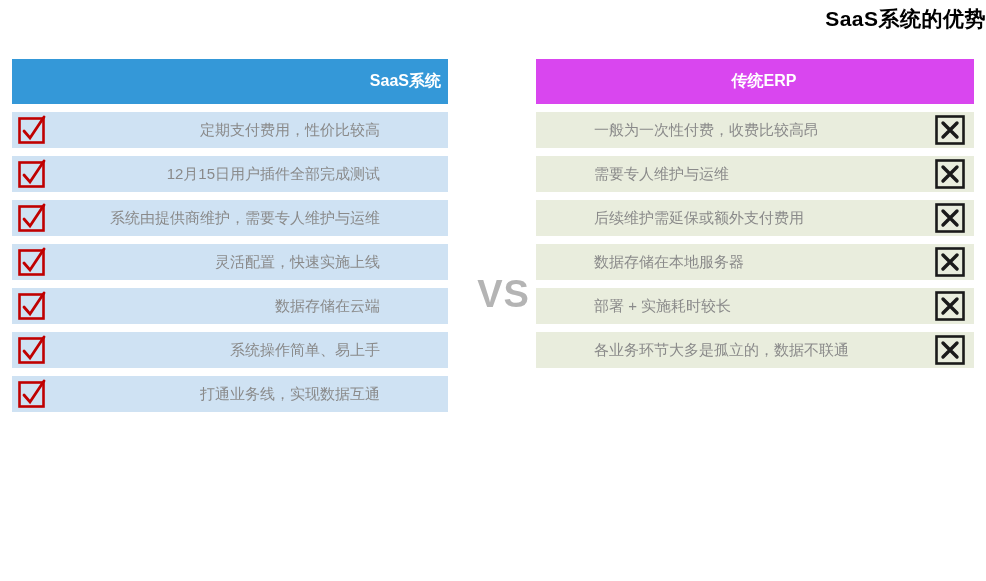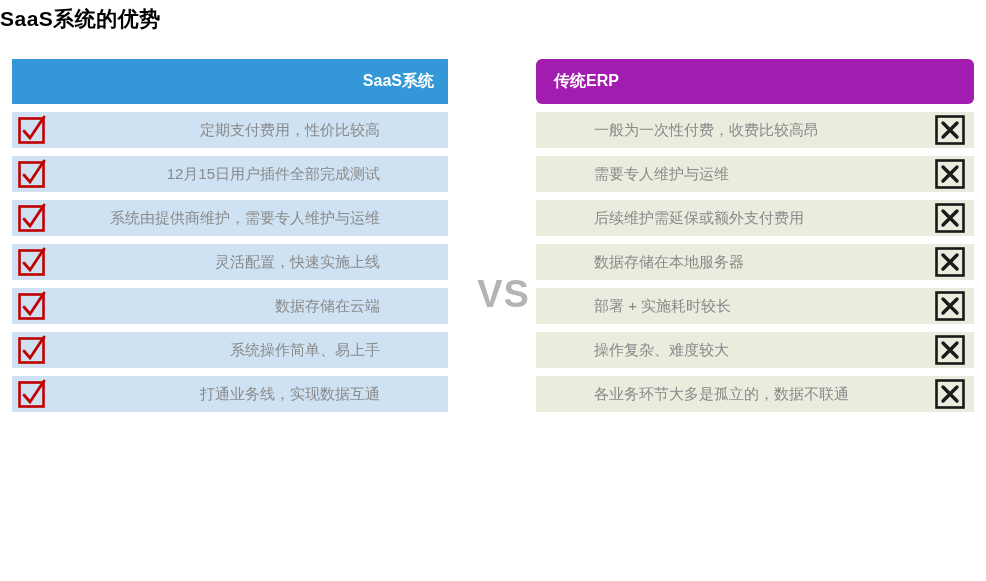--- a/index.html
+++ b/index.html
@@ -18,21 +18,21 @@
     height: 581px;
     background: #ffffff;
   }
 
   
   .title {
     position: absolute;
     left: 0;
     top: 5px;
     width: 986px;
-    text-align: left;
+    text-align: right;
     font-size: 21px;
     font-weight: bold;
     color: #000000;
     letter-spacing: 0.5px;
     white-space: nowrap;
   }
 
   
   .col {
     position: absolute;
@@ -46,27 +46,26 @@
     height: 45px;
     display: flex;
     align-items: center;
     font-size: 16px;
     font-weight: bold;
     color: #ffffff;
   }
   .hdr-left {
     background: #3498d8;
     justify-content: flex-end;
-    padding-right: 14px;
+    padding-right: 7px;
   }
   .hdr-right {
-    background: #a21caf;
-    justify-content: flex-start;
+    background: #d946ef;
+    justify-content: center;
     padding-left: 18px;
-    border-radius: 6px;
   }
 
   
   .row {
     height: 36px;
     margin-top: 8px;
     display: flex;
     align-items: center;
     position: relative;
   }
@@ -229,27 +228,20 @@
     </div>
 
     <div class="row row-right">
       <span class="row-text">部署 + 实施耗时较长</span>
       <svg class="icon-x" viewBox="0 0 32 32">
         <rect x="2.5" y="2.5" width="27" height="27" fill="none" stroke="#1a1a1a" stroke-width="2.6"></rect>
         <path d="M9 9 L23 23 M23 9 L9 23" fill="none" stroke="#1a1a1a" stroke-width="3.4" stroke-linecap="round"></path>
       </svg>
     </div>
 
-    <div class="row row-right">
-      <span class="row-text">操作复杂、难度较大</span>
-      <svg class="icon-x" viewBox="0 0 32 32">
-        <rect x="2.5" y="2.5" width="27" height="27" fill="none" stroke="#1a1a1a" stroke-width="2.6"></rect>
-        <path d="M9 9 L23 23 M23 9 L9 23" fill="none" stroke="#1a1a1a" stroke-width="3.4" stroke-linecap="round"></path>
-      </svg>
-    </div>
 
     <div class="row row-right">
       <span class="row-text">各业务环节大多是孤立的，数据不联通</span>
       <svg class="icon-x" viewBox="0 0 32 32">
         <rect x="2.5" y="2.5" width="27" height="27" fill="none" stroke="#1a1a1a" stroke-width="2.6"></rect>
         <path d="M9 9 L23 23 M23 9 L9 23" fill="none" stroke="#1a1a1a" stroke-width="3.4" stroke-linecap="round"></path>
       </svg>
     </div>
 
   </div>

